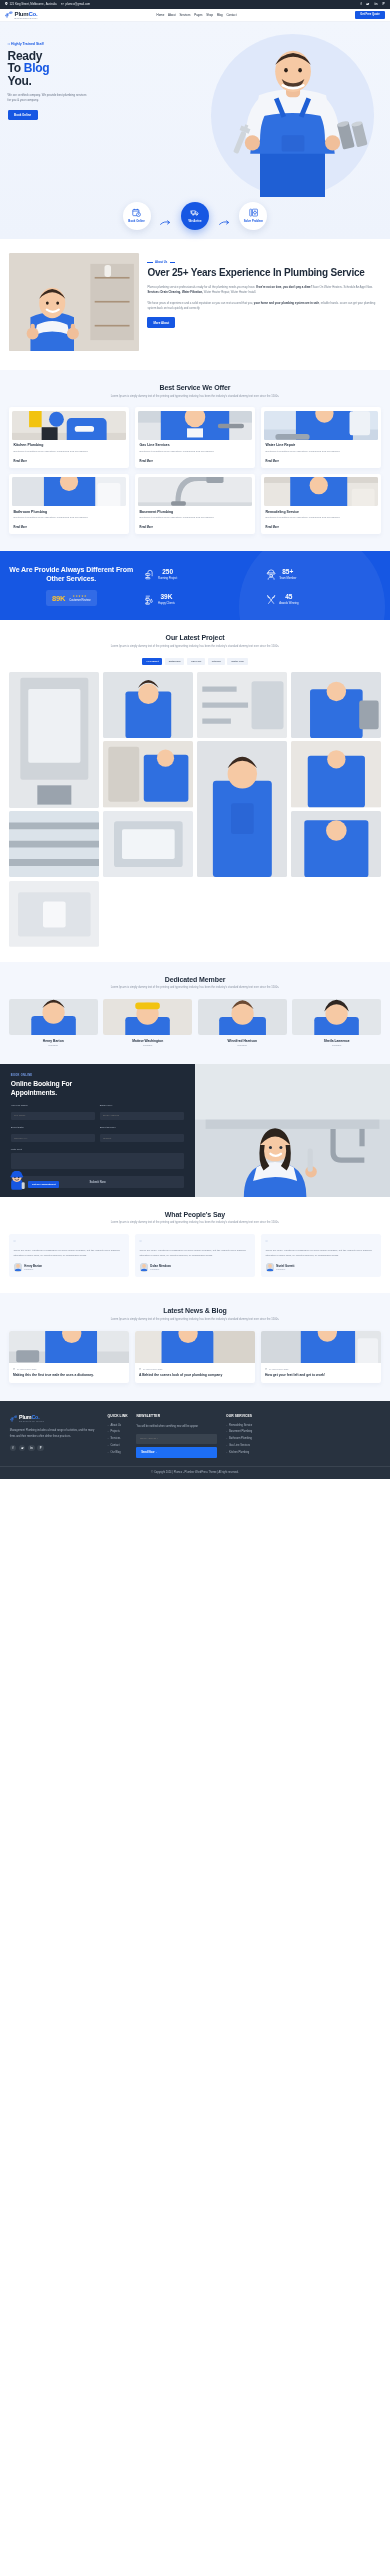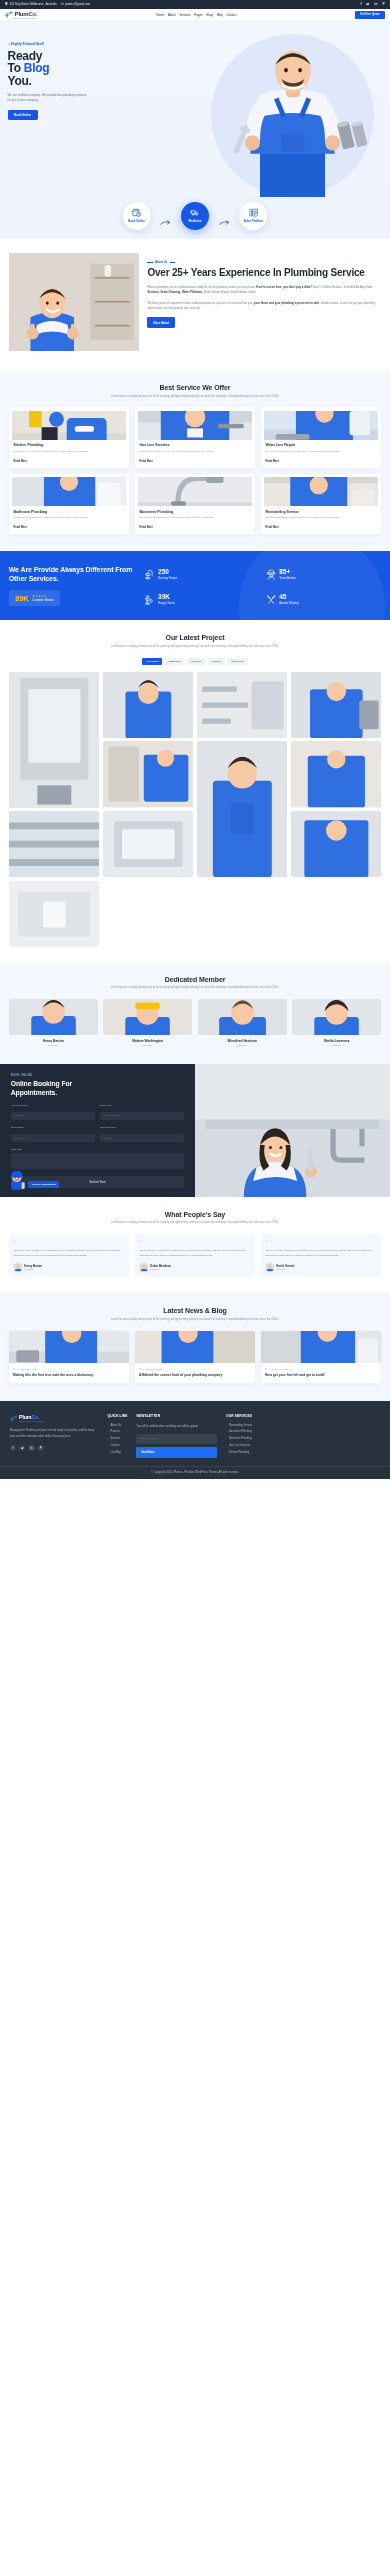--- a/index.html
+++ b/index.html
@@ -123,21 +123,21 @@
   .sec-head h2 { font-size:7px; font-weight:bold; color:#1d2939; letter-spacing:-0.1px; }
   .sec-head p { font-size:2.7px; color:#8b94a3; line-height:1.9; margin-top:2.7px; }
   .svc-grid { display:grid; grid-template-columns:repeat(3,1fr); gap:5.4px; }
   .svc-card { background:#fff; border-radius:2.2px; padding:3.3px; box-shadow:0 1.1px 4.3px rgba(30,60,120,.05); }
   .svc-thumb { width:100%; height:29px; border-radius:1.6px; overflow:hidden; position:relative; }
   .svc-card h3 { font-size:3.5px; font-weight:bold; color:#1d2939; margin:3.8px 0 2.2px 1.6px; }
   .svc-card p { font-size:2.5px; color:#8b94a3; line-height:1.85; margin-left:1.6px; }
   .svc-more { font-size:2.6px; font-weight:bold; color:#1d2939; margin:3.8px 0 1.6px 1.6px; display:inline-block; }
 
   
-  .counter { background:#1657e3; color:#fff; padding:14px 8.7px 14px 8.7px; display:flex; gap:5.4px; position:relative; overflow:hidden; }
+  .counter { background:#1657e3; color:#fff; padding:14px 8.7px 14px 8.7px; display:flex; gap:5.4px; position:relative; overflow:hidden;text-align:center; }
   .counter .blob2 {
     position:absolute; right:5.4px; top:-19.5px; width:146px; height:152px;
     background:rgba(255,255,255,.06); border-radius:50%;
   }
   .counter-left { width:125px; position:relative; z-index:2; }
   .counter-left h2 { font-size:7px; font-weight:bold; line-height:1.3; letter-spacing:-0.1px; }
   .review-box {
     margin-top:7px; background:rgba(255,255,255,.12); border-radius:2.2px;
     display:inline-flex; align-items:center; gap:3.8px; padding:3.8px 6.5px;
   }

